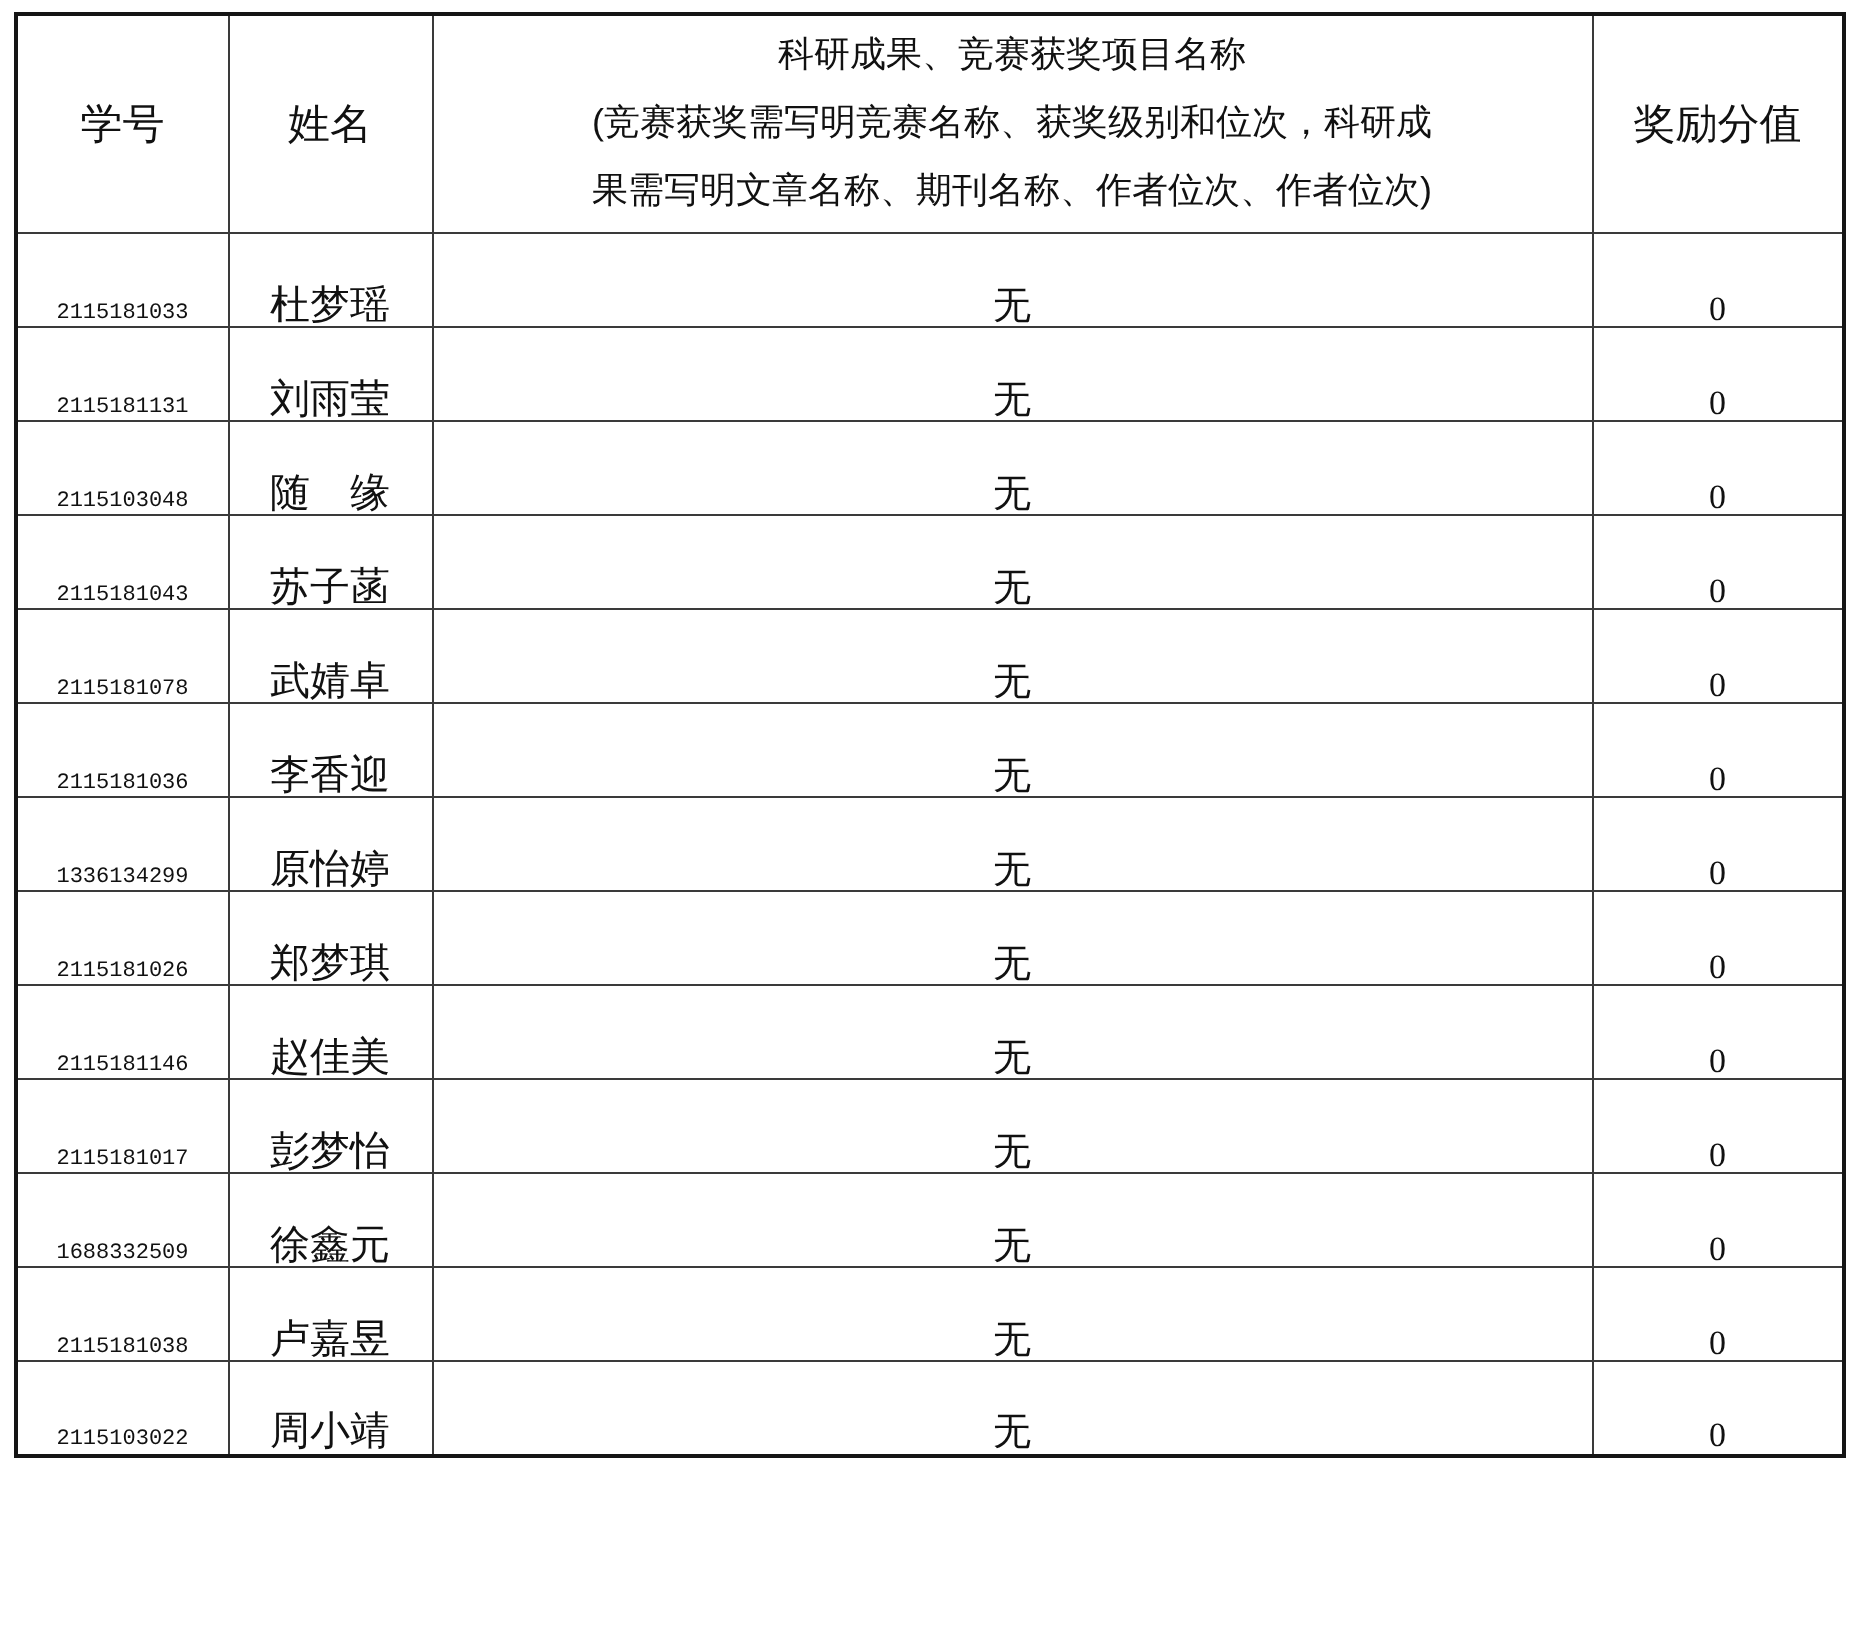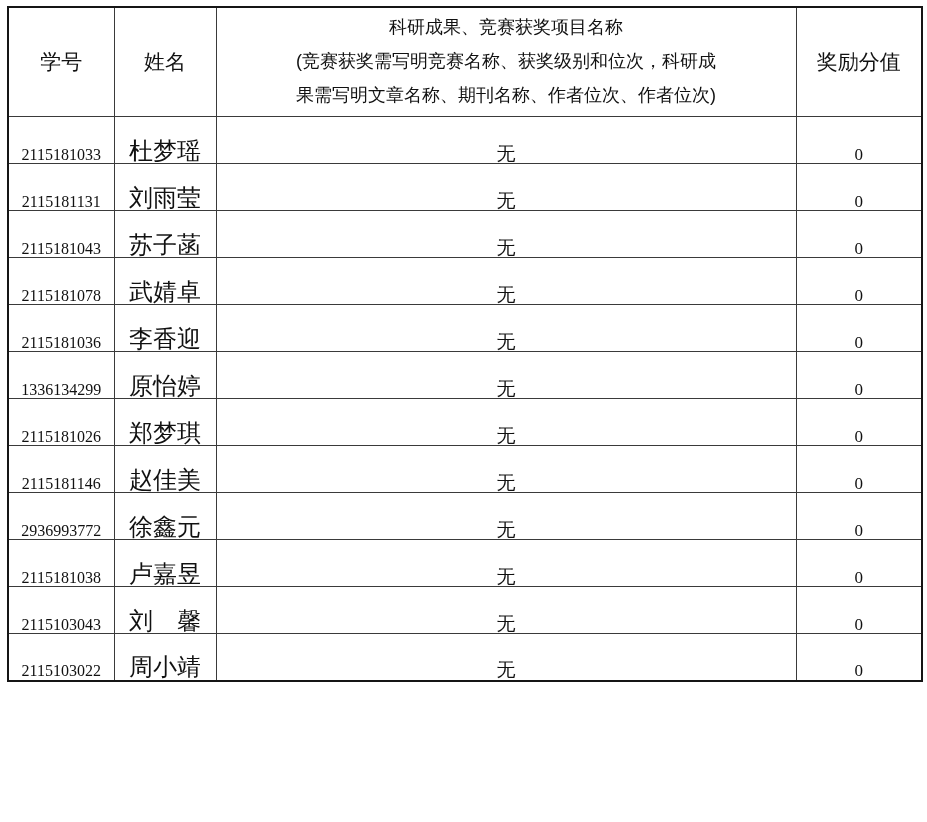--- a/index.html
+++ b/index.html
@@ -46,24 +46,24 @@
   tbody td {
     vertical-align: bottom;
     text-align: center;
     line-height: 1.02;
     padding: 0 0 0 0;
     border-top: 1px solid #4a4a4a;
     border-bottom: 1px solid #4a4a4a;
     background: #ffffff;
   }
   td.cell-id {
-    font-family: Liberation Serif, serif;
-    font-size: 16px;
+    font-family: Liberation Mono, monospace;
+    font-size: 11px;
   }
-  td.cell-name { font-size: 24px; }
+  td.cell-name { font-size: 20px; }
   td.cell-ach  { font-size: 19px; }
   td.cell-score {
     font-family: "Liberation Serif", "DejaVu Serif", serif;
     font-size: 17px;
   }
 </style>
 </head>
 <body>
 
 <div class="page">
@@ -94,20 +94,26 @@
     <td class="cell-score">0</td>
   </tr>
 
   <tr>
     <td class="cell-id">2115181131</td>
     <td class="cell-name">刘雨莹</td>
     <td class="cell-ach">无</td>
     <td class="cell-score">0</td>
   </tr>
 
+  <tr>
+    <td class="cell-id">2115103048</td>
+    <td class="cell-name">随　缘</td>
+    <td class="cell-ach">无</td>
+    <td class="cell-score">0</td>
+  </tr>
 
   <tr>
     <td class="cell-id">2115181043</td>
     <td class="cell-name">苏子菡</td>
     <td class="cell-ach">无</td>
     <td class="cell-score">0</td>
   </tr>
 
   <tr>
     <td class="cell-id">2115181078</td>
@@ -137,41 +143,41 @@
     <td class="cell-score">0</td>
   </tr>
 
   <tr>
     <td class="cell-id">2115181146</td>
     <td class="cell-name">赵佳美</td>
     <td class="cell-ach">无</td>
     <td class="cell-score">0</td>
   </tr>
 
+  <tr>
+    <td class="cell-id">2115181017</td>
+    <td class="cell-name">彭梦怡</td>
+    <td class="cell-ach">无</td>
+    <td class="cell-score">0</td>
+  </tr>
 
   <tr>
-    <td class="cell-id">2936993772</td>
+    <td class="cell-id">1688332509</td>
     <td class="cell-name">徐鑫元</td>
     <td class="cell-ach">无</td>
     <td class="cell-score">0</td>
   </tr>
 
   <tr>
     <td class="cell-id">2115181038</td>
     <td class="cell-name">卢嘉昱</td>
     <td class="cell-ach">无</td>
     <td class="cell-score">0</td>
   </tr>
 
-  <tr>
-    <td class="cell-id">2115103043</td>
-    <td class="cell-name">刘　馨</td>
-    <td class="cell-ach">无</td>
-    <td class="cell-score">0</td>
-  </tr>
 
 
   <tr>
     <td class="cell-id">2115103022</td>
     <td class="cell-name">周小靖</td>
     <td class="cell-ach">无</td>
     <td class="cell-score">0</td>
   </tr>
 </tbody>
   </table>

